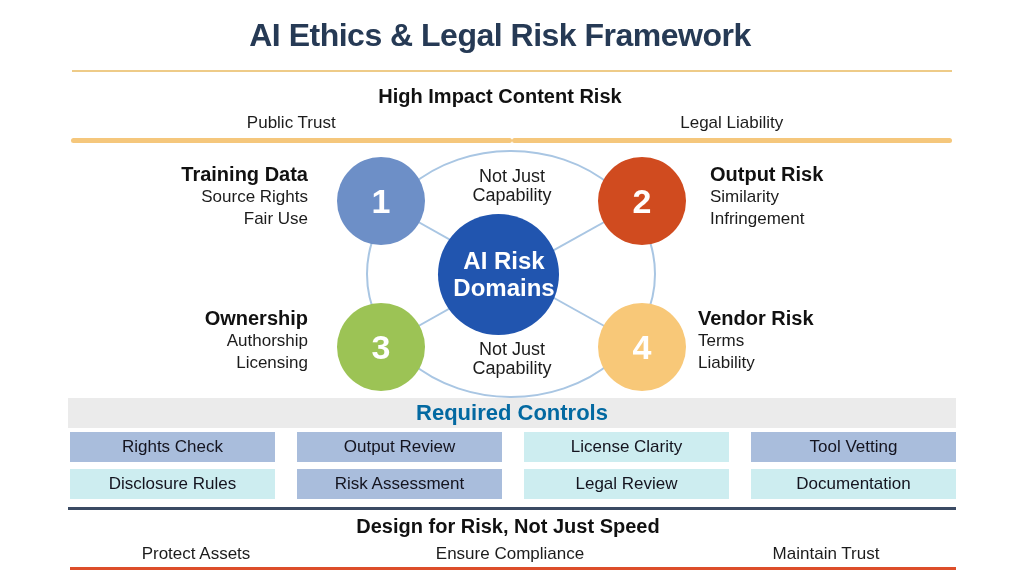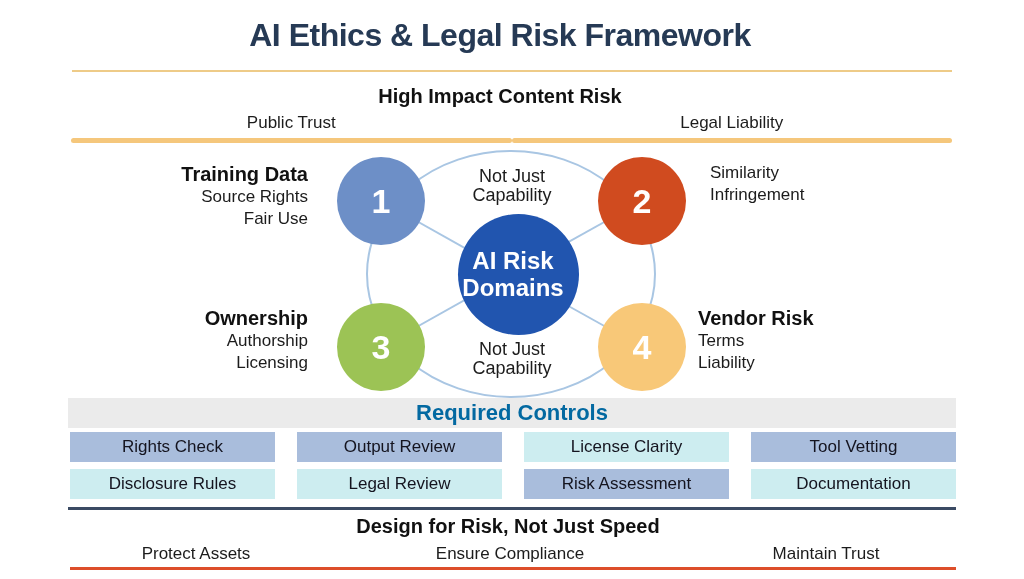--- a/index.html
+++ b/index.html
@@ -52,25 +52,25 @@
     margin-top: 5px;
     height: 5px;
     border-radius: 3px;
     background: var(--orange_bar, #f5c77c);
   }
 
   
   .connectors { position: absolute; top: 0; left: 0; }
   .hub-circle {
     position: absolute;
-    left: 458px; top: 214px;
+    left: 438px; top: 214px;
     width: 121px; height: 121px;
     border-radius: 50%;
     background: var(--center_blue, #2155af);
-    display: flex; align-items: center; justify-content: flex-start;
+    display: flex; align-items: center; justify-content: flex-end;
     text-align: center;
     color: #fff;
     font-size: 24px; font-weight: 700; line-height: 1.1;
   }
   .hub-circle .hub-text { width: 110px; }
   .num-circle {
     position: absolute;
     width: 88px; height: 88px;
     border-radius: 50%;
     display: flex; align-items: center; justify-content: center;
@@ -204,20 +204,21 @@
   <div class="num-circle circle-4">
     <span>4</span>
   </div>
 
   <div class="domain-group group-1 align-right">
     <div class="domain-title">Training Data</div>
     <div class="domain-sub">Source Rights</div>
     <div class="domain-sub">Fair Use</div>
   </div>
   <div class="domain-group group-2 align-left">
+    <div class="domain-title">Output Risk</div>
     <div class="domain-sub">Similarity</div>
     <div class="domain-sub">Infringement</div>
   </div>
   <div class="domain-group group-3 align-right">
     <div class="domain-title">Ownership</div>
     <div class="domain-sub">Authorship</div>
     <div class="domain-sub">Licensing</div>
   </div>
   <div class="domain-group group-4 align-left">
     <div class="domain-title">Vendor Risk</div>
@@ -226,22 +227,22 @@
   </div>
 
   <div class="controls-band">Required Controls</div>
 
   <div class="controls-grid">
     <div class="control-box box-blue">Rights Check</div>
     <div class="control-box box-blue">Output Review</div>
     <div class="control-box box-cyan">License Clarity</div>
     <div class="control-box box-blue">Tool Vetting</div>
     <div class="control-box box-cyan">Disclosure Rules</div>
+    <div class="control-box box-blue">Risk Assessment</div>
     <div class="control-box box-cyan">Legal Review</div>
-    <div class="control-box box-blue">Risk Assessment</div>
     <div class="control-box box-cyan">Documentation</div>
   </div>
 
   <div class="dark-line"></div>
   <div class="footer-heading">Design for Risk, Not Just Speed</div>
   <span class="footer-label fl-0">Protect Assets</span>
   <span class="footer-label fl-1">Ensure Compliance</span>
   <span class="footer-label fl-2">Maintain Trust</span>
   <div class="red-line"></div>
 

